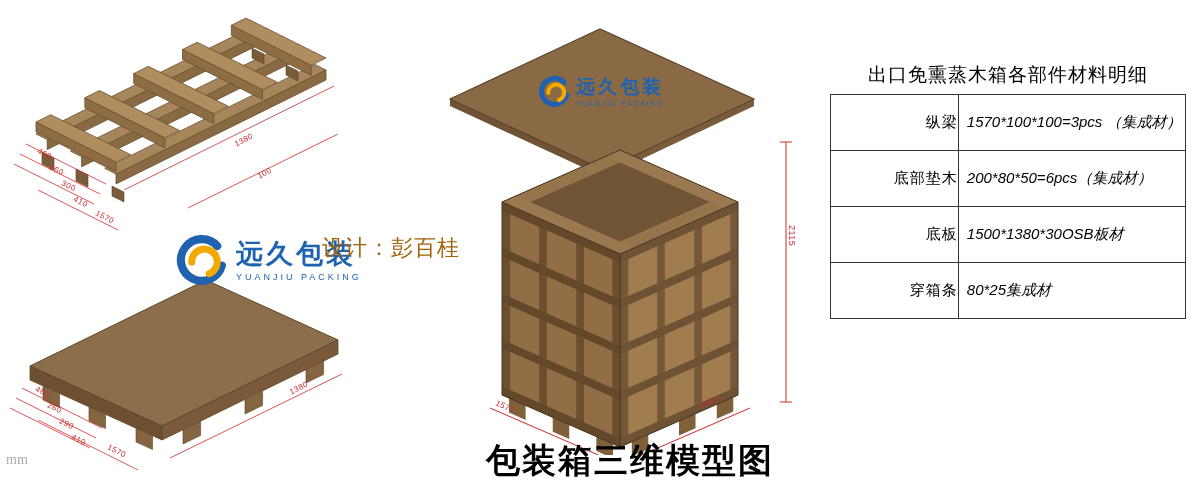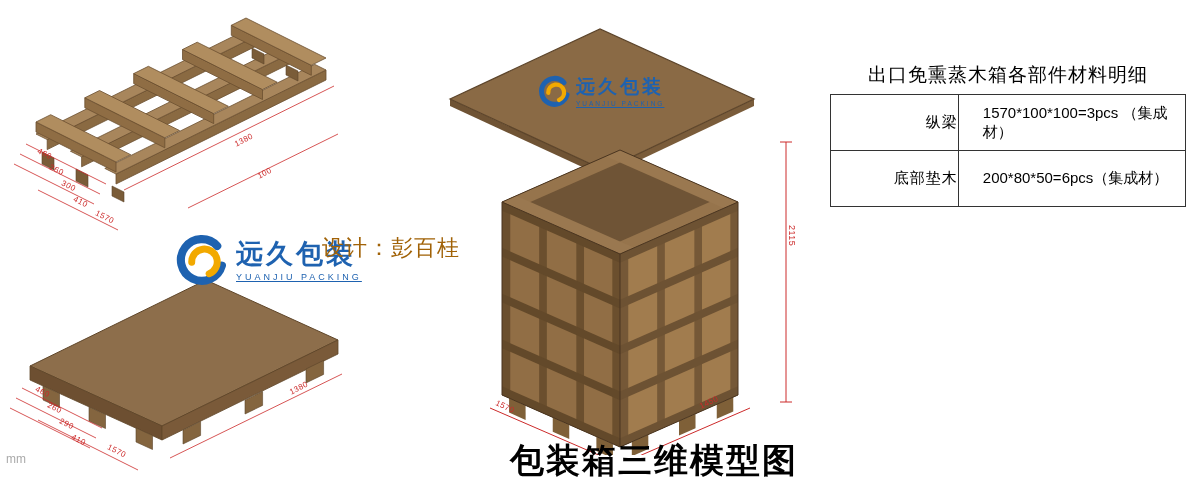--- a/index.html
+++ b/index.html
@@ -15,45 +15,45 @@
          transform-origin:left center; letter-spacing:0.5px; }
   .rot27  { transform:rotate(27deg); }
   .rotm27 { transform:rotate(-27deg); }
   .rot25  { transform:rotate(25deg); }
   .rotm25 { transform:rotate(-25deg); }
   .rot90  { transform:rotate(90deg); }
 
   .logo { position:absolute; display:flex; align-items:center; }
   .logo .swirl { flex:0 0 auto; }
   .logo-text .name { color:#1e62b0; font-weight:bold; letter-spacing:3px; line-height:1.1; }
-  .logo-text .sub  { color:#1e62b0; letter-spacing:3px; margin-top:2px;text-decoration:underline; }
+  .logo-text .sub  { color:#1e62b0; letter-spacing:3px; margin-top:2px; }
   .logo-main { left:172px; top:232px; gap:6px; }
   .logo-main .swirl { width:58px; height:58px; }
   .logo-main .name { font-size:27px; }
   .logo-main .sub  { font-size:9px; }
   .logo-lid { left:536px; top:74px; gap:4px; z-index:5; }
   .logo-lid .swirl { width:36px; height:36px; }
   .logo-lid .name { font-size:19px; }
   .logo-lid .sub  { font-size:6.5px; letter-spacing:2px; }
 
   .credits { position:absolute; left:322px; top:222px; font-size:22px; color:#a16207;
              font-weight:500; line-height:52px; letter-spacing:1px; }
 
-  .sheet-title { position:absolute; left:474px; top:438px; width:360px; text-align:center;
+  .sheet-title { position:absolute; left:450px; top:438px; width:360px; text-align:center;
                  font-size:34px; font-weight:bold; color:#000; letter-spacing:2px; }
 
-  .unit-note { position:absolute; left:6px; top:452px; font-size:12px; color:#aaa; }
+  .unit-note { position:absolute; left:6px; top:452px; font-size:14px; color:#aaa;font-family:Liberation Serif, serif; }
 
   .materials { position:absolute; left:830px; top:62px; width:356px; }
   .materials-title { text-align:center; font-size:19px; font-weight:500; color:#000;
                      letter-spacing:1px; margin-bottom:6px; }
   .materials table { width:100%; border-collapse:collapse; }
   .materials td { border:1px solid #333; height:56px; font-size:15px; color:#000; }
   .materials td.part { width:36%; text-align:right; letter-spacing:1px; }
-  .materials td.spec { padding-left:24px; }
+  .materials td.spec { padding-left:8px;font-style:italic; }
 </style>
 </head>
 <body>
 
 <div class="sheet">
 
   <svg class="drawing pallet-frame-svg" viewBox="0 0 330 240">
     <g>
       <polygon points="39.2,137.6 249.2,33.6 249.2,43.6 39.2,147.6" fill="#8a6a42" stroke="#6b4f30" stroke-width="0.8"></polygon>
       <polygon points="28,132 238,28 249.2,33.6 39.2,137.6" fill="#a8865c" stroke="#6b4f30" stroke-width="0.8"></polygon>
@@ -223,17 +223,25 @@
     <table>
       <tbody>
         <tr>
           <td class="part">纵梁</td>
           <td class="spec">1570*100*100=3pcs （集成材）</td>
         </tr>
         <tr>
           <td class="part">底部垫木</td>
           <td class="spec">200*80*50=6pcs（集成材）</td>
         </tr>
+        <tr>
+          <td class="part">底板</td>
+          <td class="spec">1500*1380*30OSB板材</td>
+        </tr>
+        <tr>
+          <td class="part">穿箱条</td>
+          <td class="spec">80*25集成材</td>
+        </tr>
       </tbody>
     </table>
   </div>
 
 </div>
 
 </body></html>

